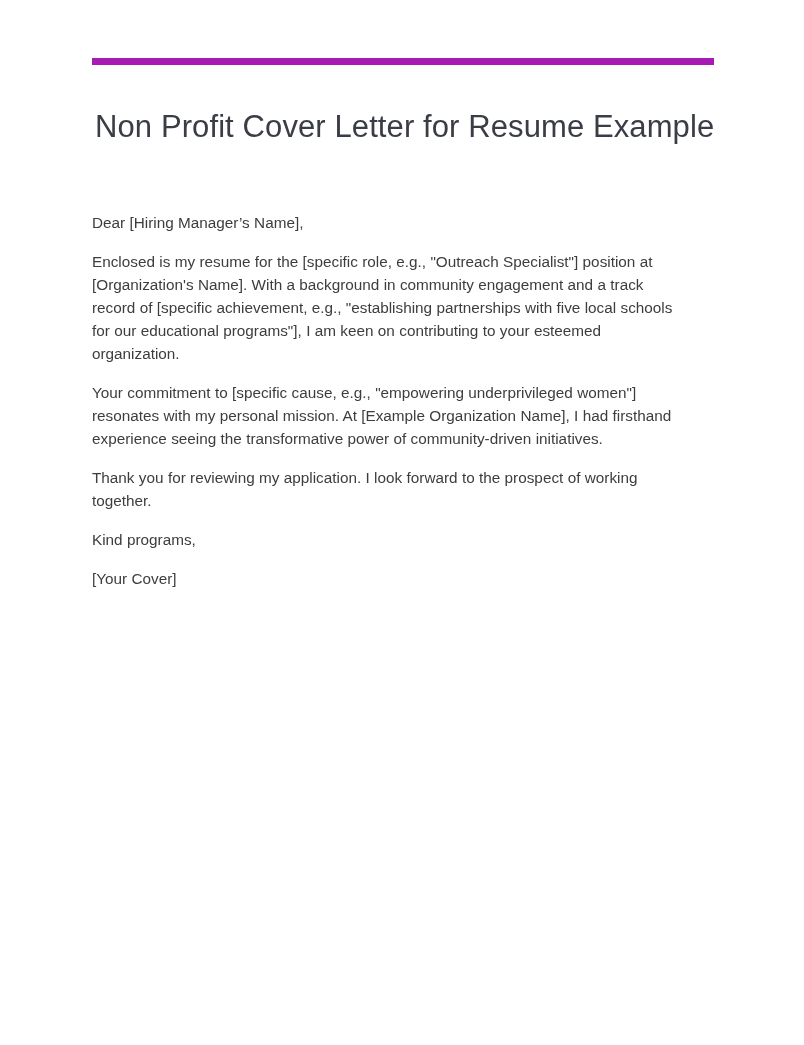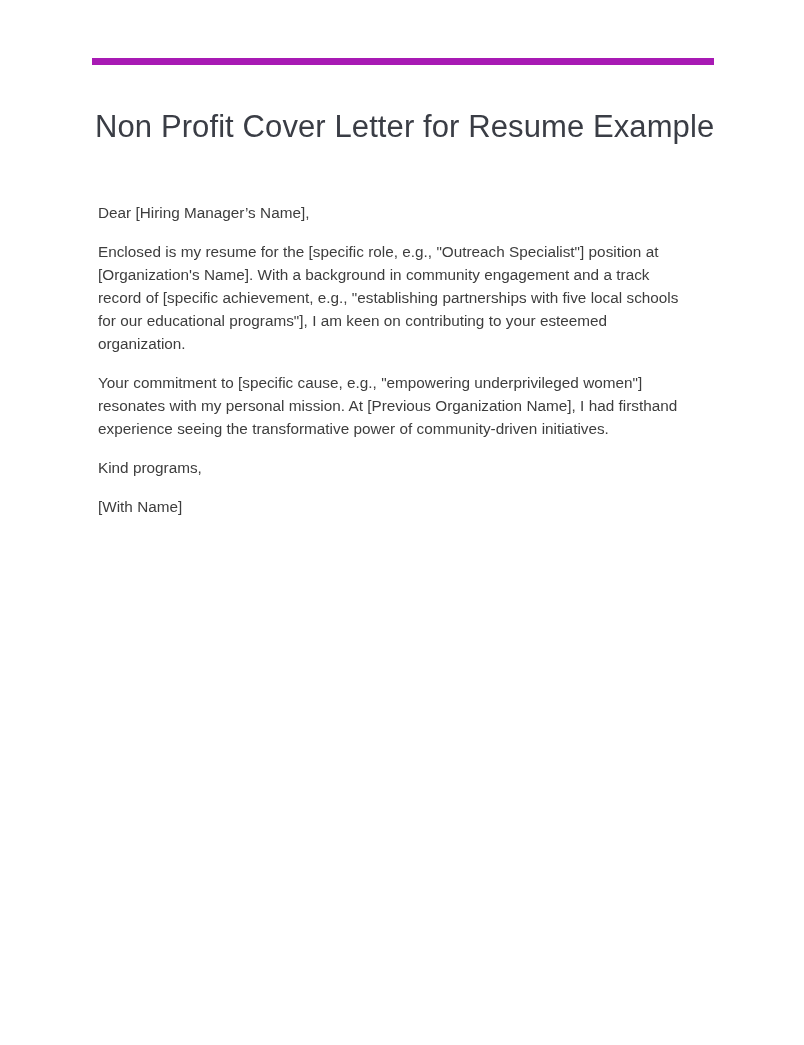--- a/index.html
+++ b/index.html
@@ -49,23 +49,22 @@
     color: #3a3d45;
     position: absolute;
     left: 3px;
     top: 50px;
     white-space: nowrap;
   }
 
   .letter-body {
     position: absolute;
     left: 0px;
-    top: 143px;
+    top: 153px;
     width: 594px;
-    margin-left: 6px;
   }
 
   .letter-body p {
     margin: 0 0 16px 0;
     font-family: "Liberation Sans", sans-serif;
     font-size: 15.3px;
     line-height: 23px;
     color: #3d3d3d;
     text-align: left;
     word-spacing: 0.1px;
@@ -85,23 +84,24 @@
     <div class="accent-rule"></div>
 
     <h1 class="doc-title">Non Profit Cover Letter for Resume Example</h1>
 
     <div class="letter-body">
 
       <p>Dear [Hiring Manager’s Name],</p>
 
       <p>Enclosed is my resume for the [specific role, e.g., "Outreach Specialist"] position at [Organization's Name]. With a background in community engagement and a track record of [specific achievement, e.g., "establishing partnerships with five local schools for our educational programs"], I am keen on contributing to your esteemed organization.</p>
 
-      <p>Your commitment to [specific cause, e.g., "empowering underprivileged women"] resonates with my personal mission. At [Previous Organization Name], I had firsthand experience seeing the transformative power of community-driven initiatives.</p>
+      <p>Your commitment to [specific cause, e.g., "empowering underprivileged women"] resonates with my personal mission. At [Example Organization Name], I had firsthand experience seeing the transformative power of community-driven initiatives.</p>
 
 
+      <p>Thank you for reviewing my application. I look forward to the prospect of working together.</p>
 
       <p>Kind programs,</p>
 
-      <p>[With Name]</p>
+      <p>[Your Cover]</p>
 
     </div>
   </div>
 </div>
 
 </body></html>

